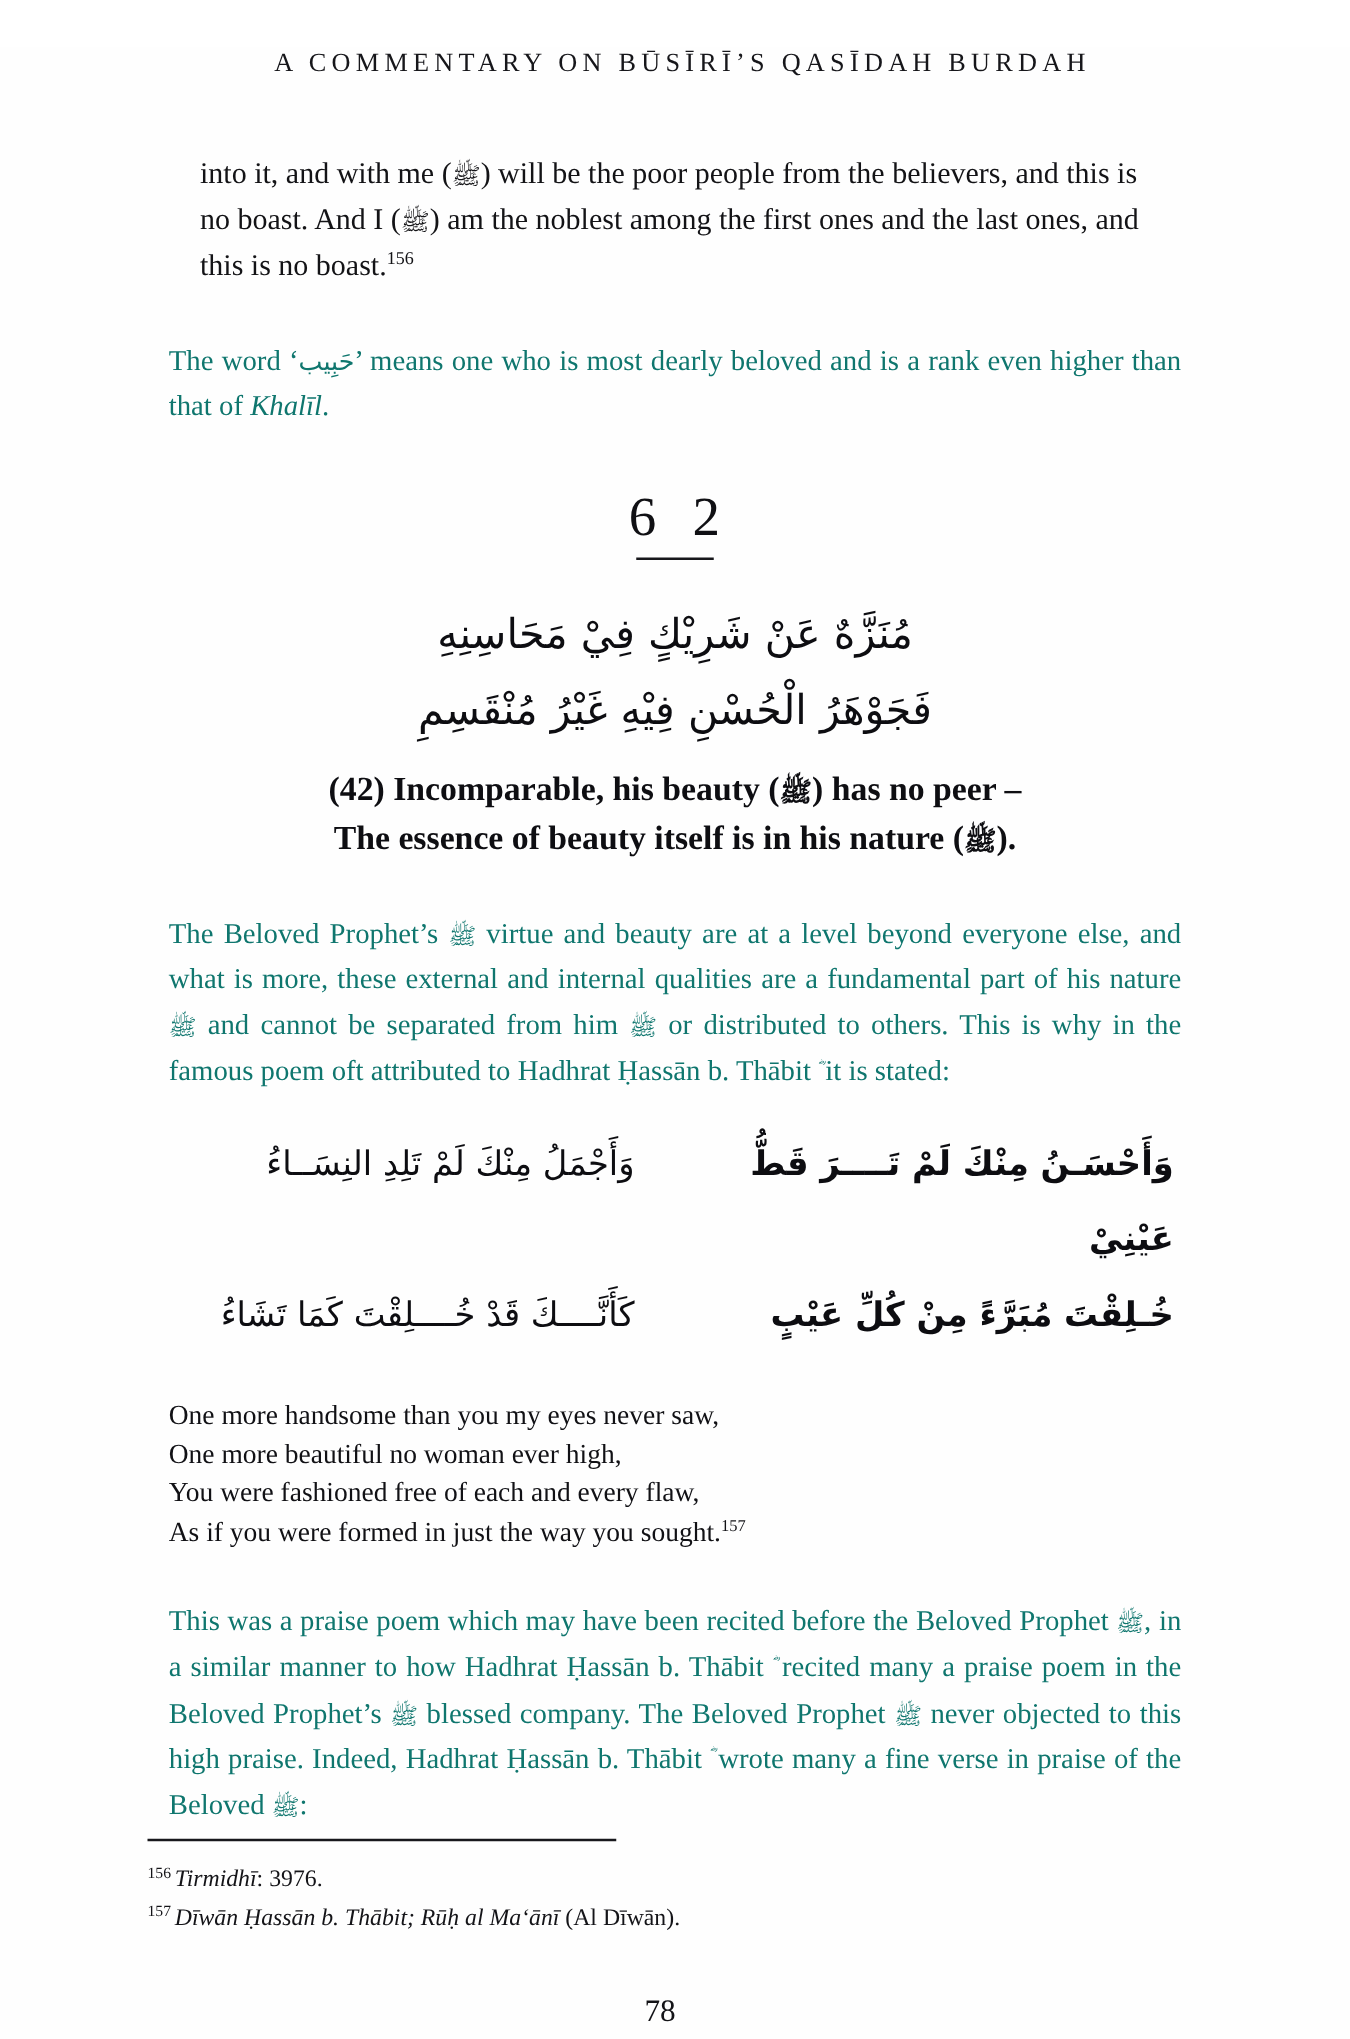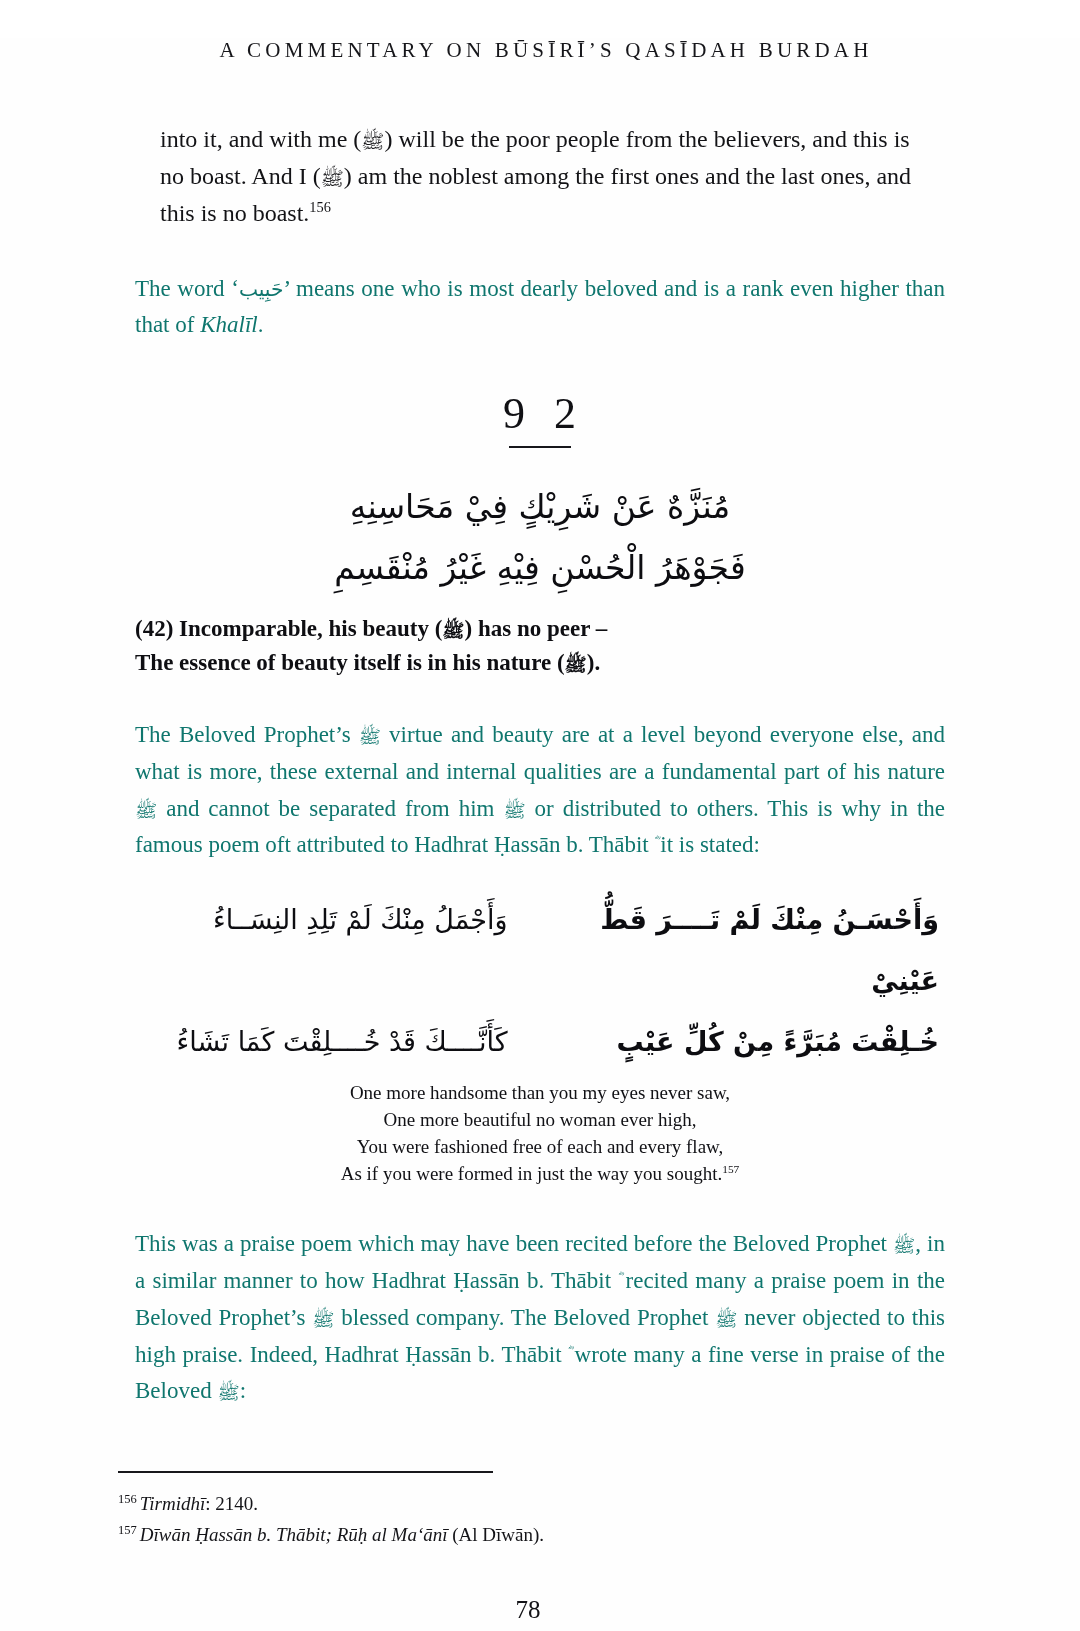--- a/index.html
+++ b/index.html
@@ -121,22 +121,23 @@
     font-size: 33px;
     line-height: 1.85;
     color: #0d0d11;
     margin-top: 28px;
     letter-spacing: 0.5px;
   }
   .arabic-couplet .hemistich { display: block; }
 
   
   .verse-translation {
+    text-align: center;
     font-weight: bold;
-    font-size: 23px;
+    font-size: 27px;
     line-height: 1.45;
     margin-top: 14px;
     color: #0e0e12;
   }
   .verse-translation .tline { display: block; }
 
   
   .poem-arabic {
     direction: rtl;
     font-family: "DejaVu Sans", "Liberation Sans", sans-serif;
@@ -159,24 +160,23 @@
     font-weight: bold;
   }
   .poem-arabic .hemi-b {
     flex: 0 0 46%;
     text-align: right;
     padding-right: 14px;
   }
 
   
   .poem-english {
-    text-align: center;
-    font-size: 19px;
+    font-size: 22px;
     line-height: 1.42;
-    margin-top: 8px;
+    margin-top: 32px;
     color: #111115;
   }
   .poem-english .pline { display: block; }
 
   sup.fn-ref {
     font-size: 0.60em;
     vertical-align: super;
     line-height: 0;
   }
 
@@ -230,21 +230,21 @@
 
     <div class="quote-block">
       <span>into it, and with me (</span><span class="honorific">ﷺ</span><span>) will be the poor people from the believers, and this is no boast. And I (</span><span class="honorific">ﷺ</span><span>) am the noblest among the first ones and the last ones, and this is no boast.</span><sup class="fn-ref">156</sup>
     </div>
 
     <div class="para-gap"></div>
 
     <p class="body-text"><span>The word ‘</span><span class="arabic-inline">حَبِيب</span><span>’ means one who is most dearly beloved and is a rank even higher than that of </span><i>Khalīl</i><span>.</span></p>
 
     <div class="verse-number-wrap">
-      <div class="verse-number">9 2</div>
+      <div class="verse-number">6 2</div>
       <div class="verse-rule"></div>
     </div>
 
     <div class="arabic-couplet">
       <span class="hemistich">مُنَزَّهٌ عَنْ شَرِيْكٍ فِيْ مَحَاسِنِهِ</span>
       <span class="hemistich">فَجَوْهَرُ الْحُسْنِ فِيْهِ غَيْرُ مُنْقَسِمِ</span>
     </div>
 
     <div class="verse-translation">
       <span class="tline"><span>(42) Incomparable, his beauty (</span><span class="honorific">ﷺ</span><span>) has no peer –</span></span>
@@ -274,19 +274,19 @@
     </div>
 
     <div class="para-gap"></div>
 
     <p class="body-text"><span>This was a praise poem which may have been recited before the Beloved Prophet </span><span class="honorific">ﷺ</span><span>, in a similar manner to how Hadhrat Ḥassān b. Thābit </span><span class="honorific-ra">ؓ</span><span> recited many a praise poem in the Beloved Prophet’s </span><span class="honorific">ﷺ</span><span> blessed company. The Beloved Prophet </span><span class="honorific">ﷺ</span><span> never objected to this high praise. Indeed, Hadhrat Ḥassān b. Thābit </span><span class="honorific-ra">ؓ</span><span> wrote many a fine verse in praise of the Beloved </span><span class="honorific">ﷺ</span><span>:</span></p>
 
   </div>
 
   <div class="footnote-area">
     <div class="footnote-rule"></div>
-    <div class="footnote"><sup>156</sup><i>Tirmidhī</i><span>: 2140.</span></div>
+    <div class="footnote"><sup>156</sup><i>Tirmidhī</i><span>: 3976.</span></div>
     <div class="footnote"><sup>157</sup><i>Dīwān Ḥassān b. Thābit; Rūḥ al Ma‘ānī</i><span> (Al Dīwān).</span></div>
   </div>
 
   <div class="page-number">78</div>
 
 </div>
 
 </body></html>

